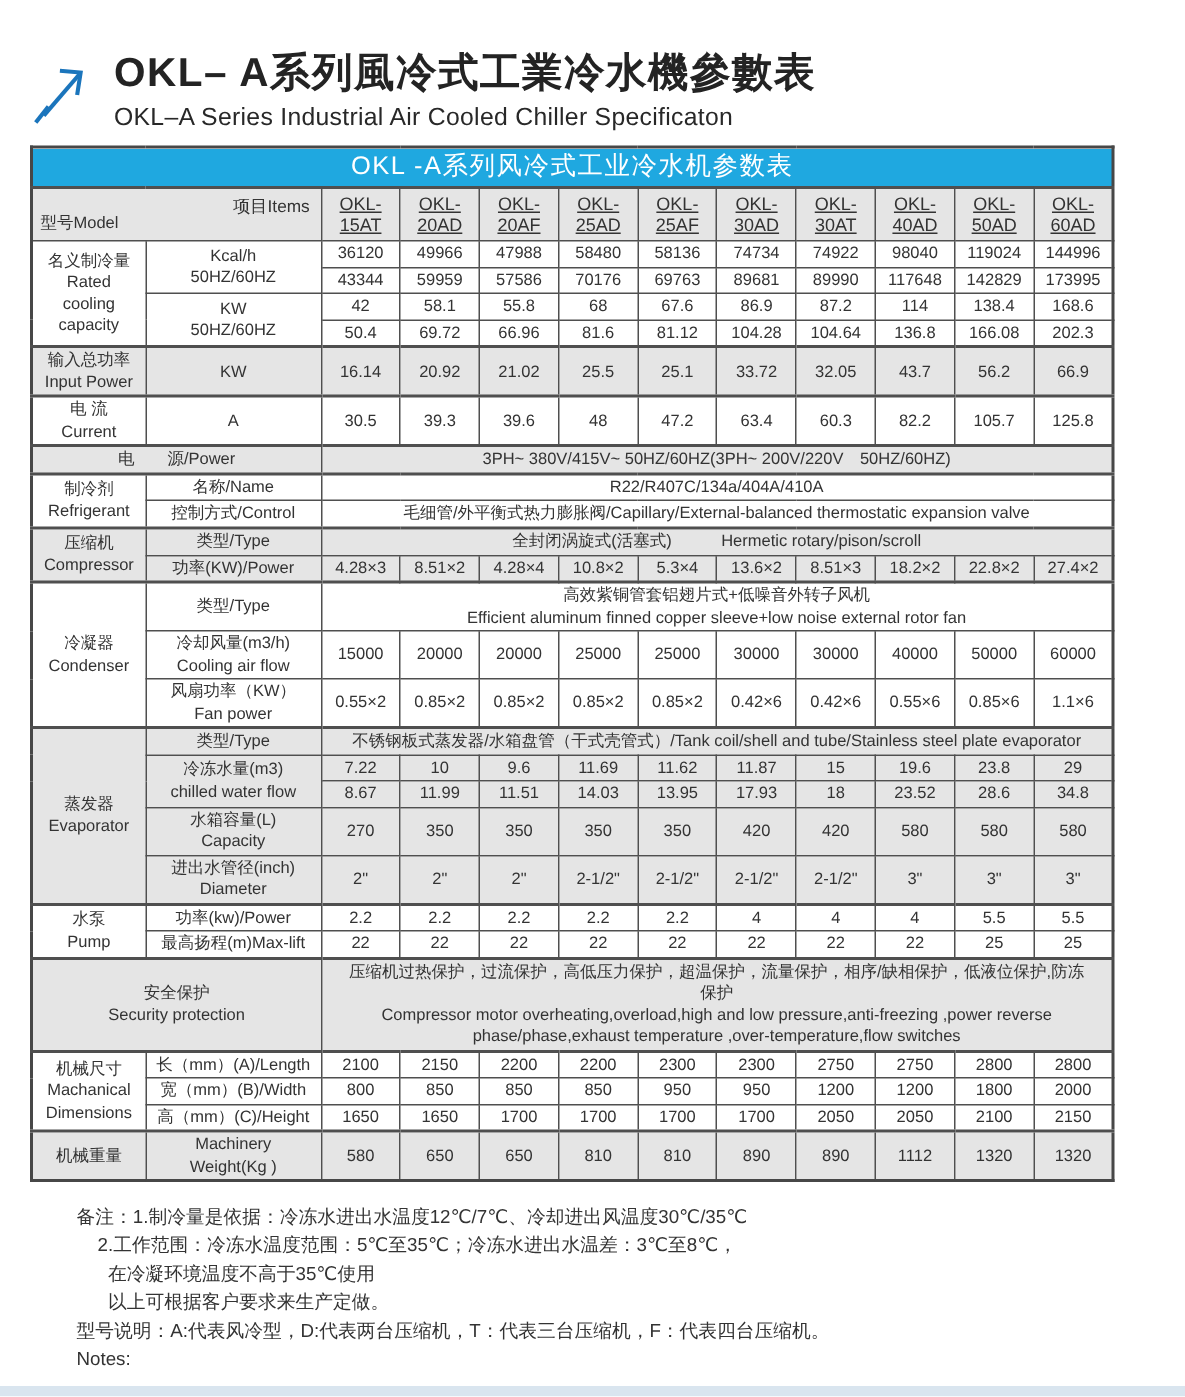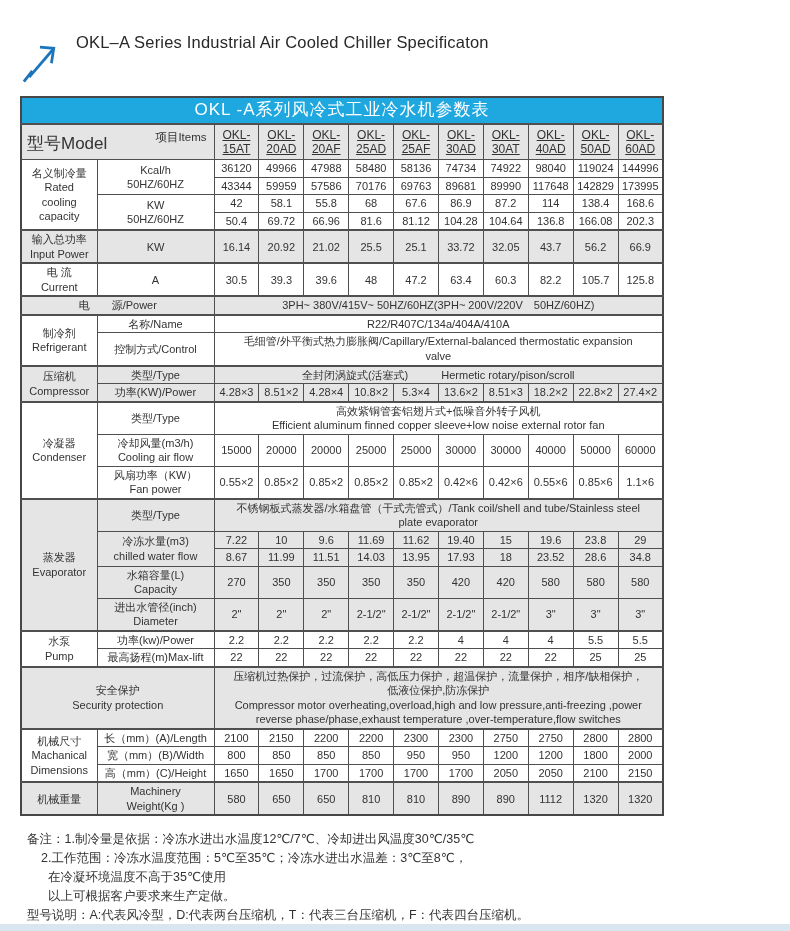--- a/index.html
+++ b/index.html
@@ -11,65 +11,66 @@
   }
   .page { padding: 0 20px; }
 
   
   .header-block { display: flex; align-items: flex-start; padding-top: 30px; margin-bottom: 9px; }
   .logo { width: 46px; height: 52px; margin: 5px 10px 0 0; flex: none; }
   .titles .zh { margin: 0; font-size: 27px; font-weight: bold; color: #232323; letter-spacing: 1px; }
   .titles .en { margin: 3px 0 0; font-size: 16.5px; font-weight: normal; color: #282828; letter-spacing: 0.2px; }
 
   
-  table.spec { width: 644px; border-collapse: collapse; table-layout: fixed; border: 2px solid #474747; }
+  table.spec { width: 723px; border-collapse: collapse; table-layout: fixed; border: 2px solid #474747; }
   col.c1 { width: 76px; } col.c2 { width: 117px; }
   td {
     border: 1px solid #4f4f4f; text-align: center; vertical-align: middle;
     font-size: 11px; line-height: 1.32; padding: 1px 1px; height: 17px;
     background: #fff; white-space: pre-line; overflow: hidden;
   }
   tr.shade td { background: #e5e5e5; }
   tr.sec td { border-top-width: 2px; }
   td.caption {
     background: #1fa8e0; color: #fff; font-size: 17px; height: 27px;
     letter-spacing: 1px; border-bottom-width: 2px;
   }
   td.model { font-size: 12px; line-height: 1.18; padding: 3px 0; text-decoration: underline; }
   td.corner {
     position: relative;
     background-image: linear-gradient(to bottom right,
       transparent calc(50% - 0.7px), #4f4f4f calc(50% - 0.7px),
       #4f4f4f calc(50% + 0.7px), transparent calc(50% + 0.7px));
   }
-  .c-model { position: absolute; left: 5px; bottom: 4px; font-size: 17px; }
+  .c-model { position: absolute; left: 5px; bottom: 4px; font-size: 11px; }
   .c-items { position: absolute; right: 7px; top: 5px; font-size: 11.5px; }
   td.lbl { font-size: 11px; }
   td.long { font-size: 11px; padding: 1px 16px; }
 
   
   .notes-block { margin-top: 14px; padding-left: 7px; font-size: 12.5px; color: #333; }
-  .note { line-height: 19px; white-space: pre; }
+  .note { line-height: 19px; white-space: pre; margin-left: 24px; }
   .ind1 { padding-left: 14px; }
   .ind2 { padding-left: 21px; }
 
   .bottom-strip { position: absolute; left: 0; bottom: 0; width: 790px; height: 7px; background: #d9e5ef; }
 </style>
 </head>
 <body>
 
 <div class="page">
 
   <div class="header-block">
     <svg class="logo" viewBox="0 0 60 60" xmlns="http://www.w3.org/2000/svg">
       <path d="M5 57 L16 43" stroke="#1B75BC" stroke-width="3.6" fill="none"></path>
       <path d="M12 51 L43 15" stroke="#1B75BC" stroke-width="3.6" fill="none"></path>
       <path d="M26 12 L44 13.5 L41 33" stroke="#1B75BC" stroke-width="3.6" fill="none"></path>
     </svg>
     <div class="titles">
+      <h1 class="zh">OKL– A系列風冷式工業冷水機參數表</h1>
       <h2 class="en">OKL–A Series Industrial Air Cooled Chiller Specificaton</h2>
     </div>
   </div>
 
   <table class="spec">
     <colgroup>
       <col class="c1">
         <col class="c2">
       <col>
         <col>
@@ -270,21 +271,21 @@
           <td colspan="10" class="long">不锈钢板式蒸发器/水箱盘管（干式壳管式）/Tank coil/shell and tube/Stainless steel plate evaporator</td>
         </tr>
         <tr class="shade">
           <td rowspan="2" class="lbl">冷冻水量(m3)
 chilled water flow</td>
           <td class="val">7.22</td>
           <td class="val">10</td>
           <td class="val">9.6</td>
           <td class="val">11.69</td>
           <td class="val">11.62</td>
-          <td class="val">19.40</td>
+          <td class="val">11.87</td>
           <td class="val">15</td>
           <td class="val">19.6</td>
           <td class="val">23.8</td>
           <td class="val">29</td>
         </tr>
         <tr class="shade">
           <td class="val">8.67</td>
           <td class="val">11.99</td>
           <td class="val">11.51</td>
           <td class="val">14.03</td>

